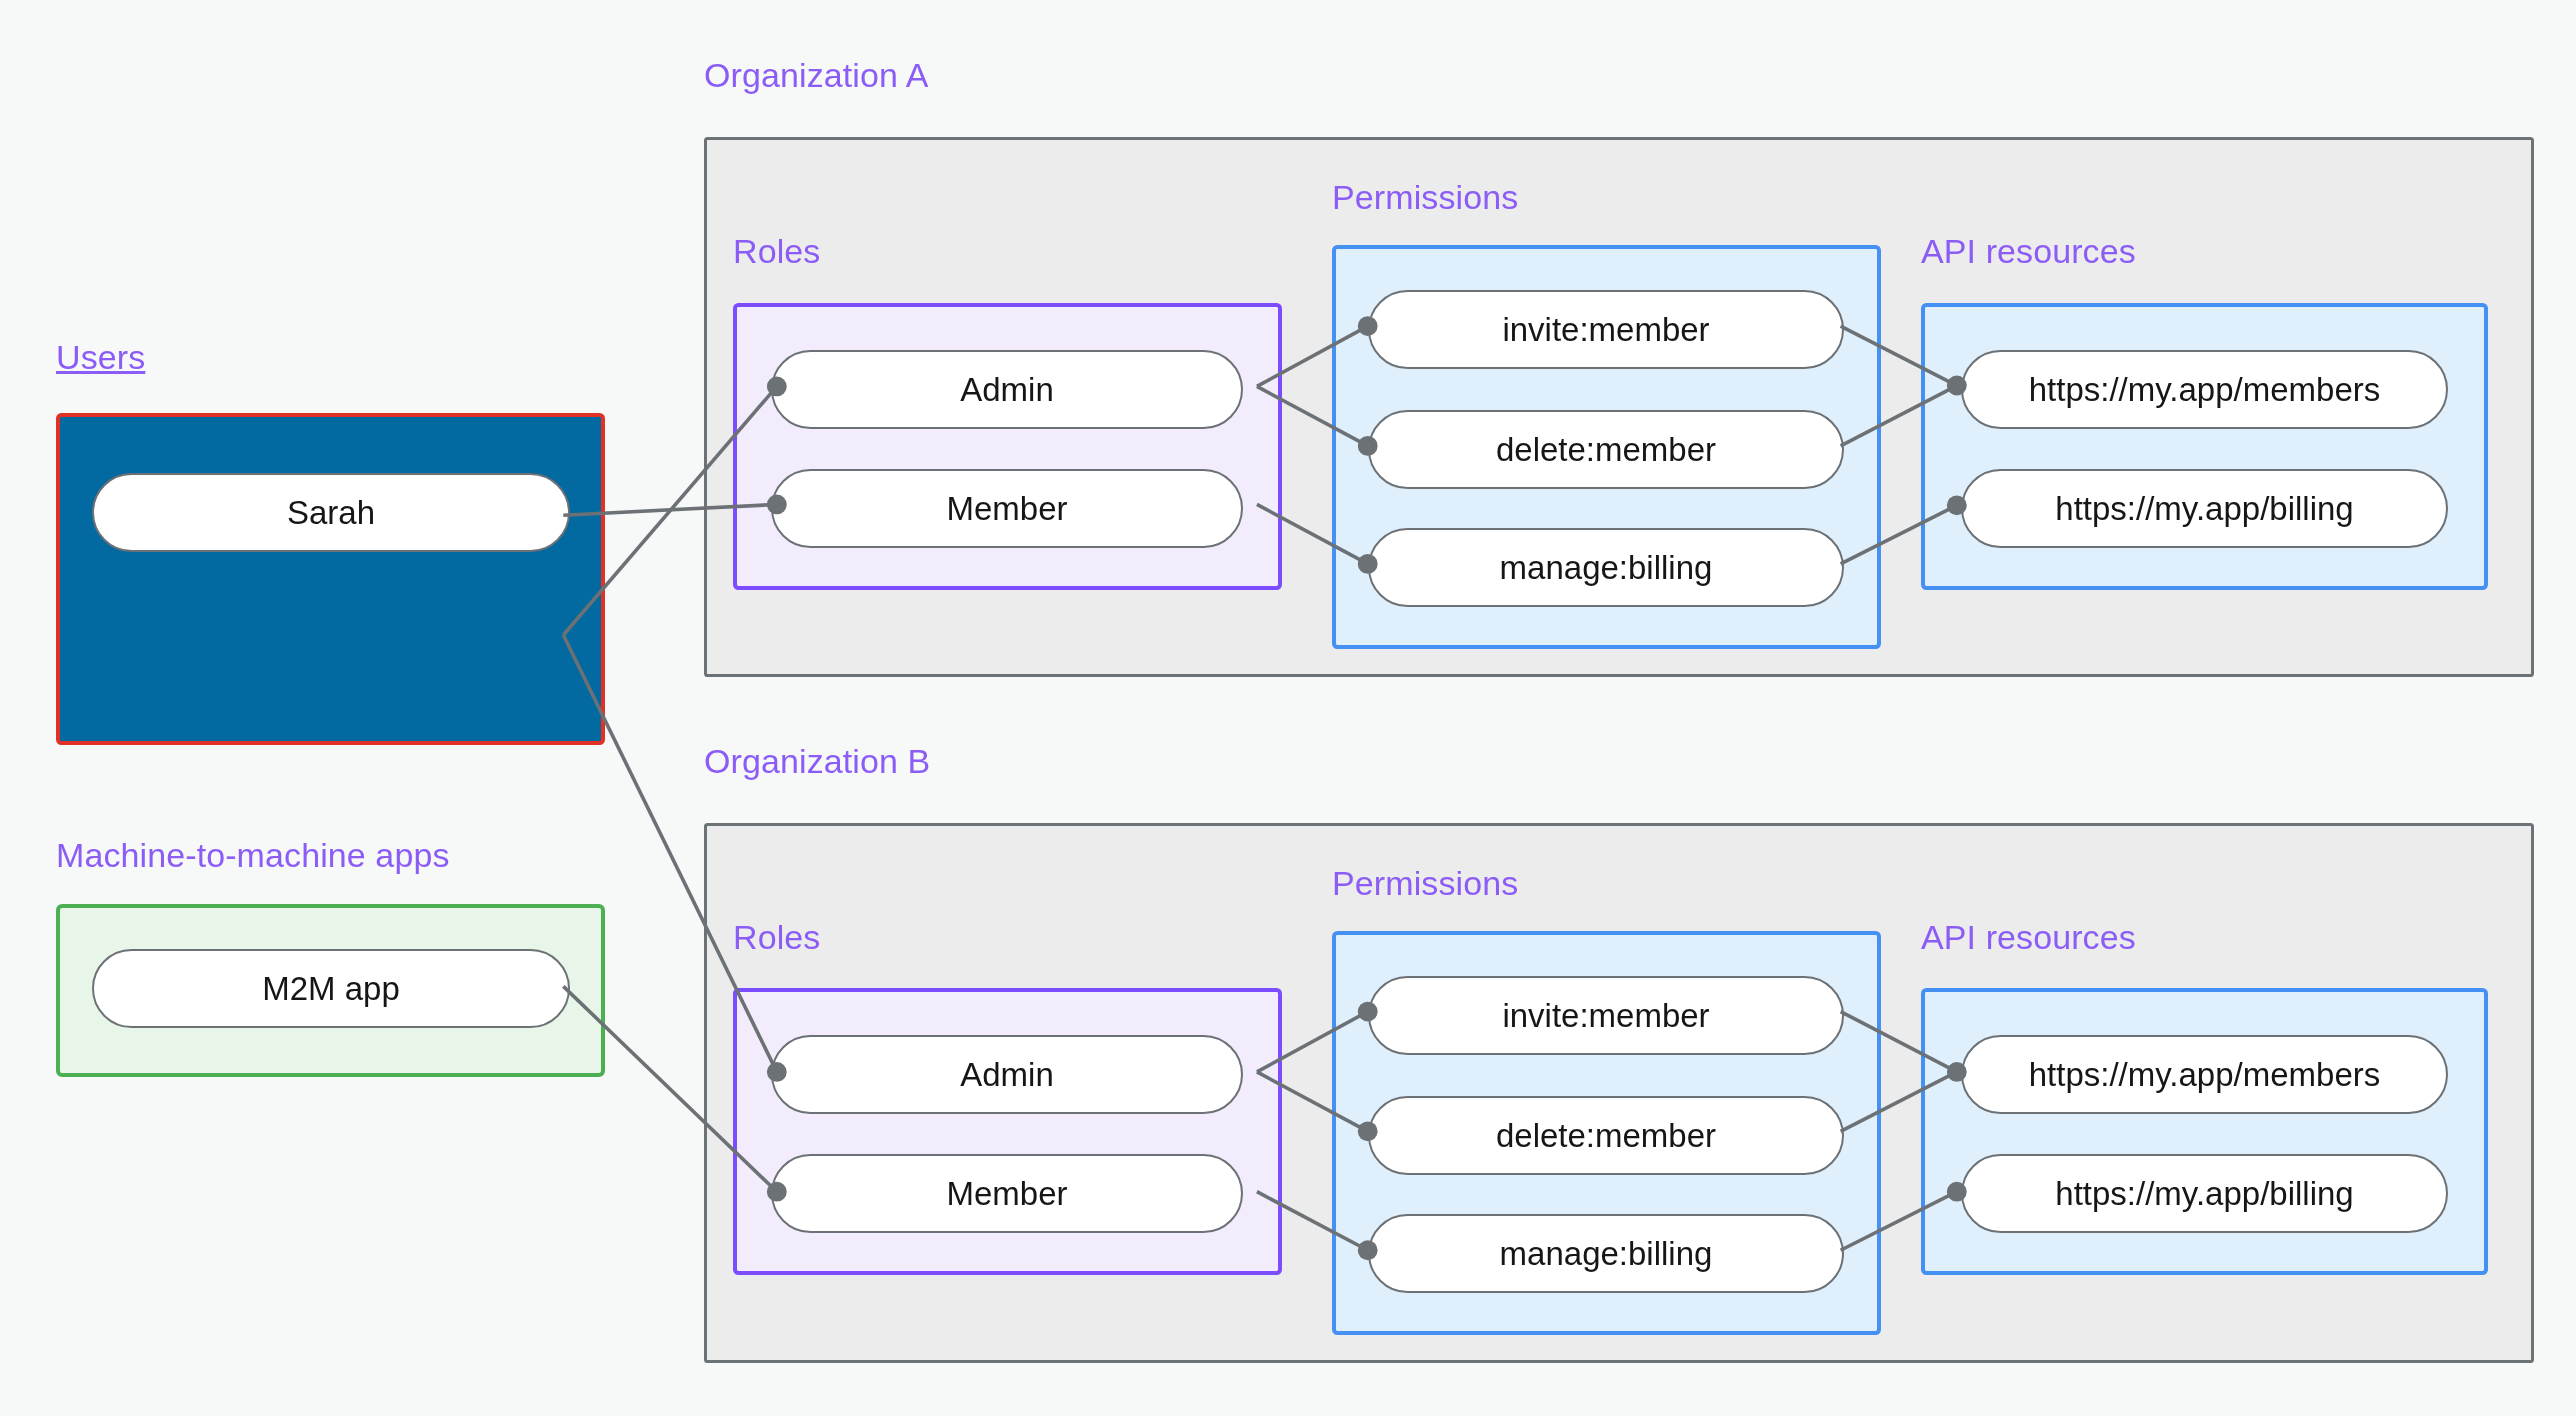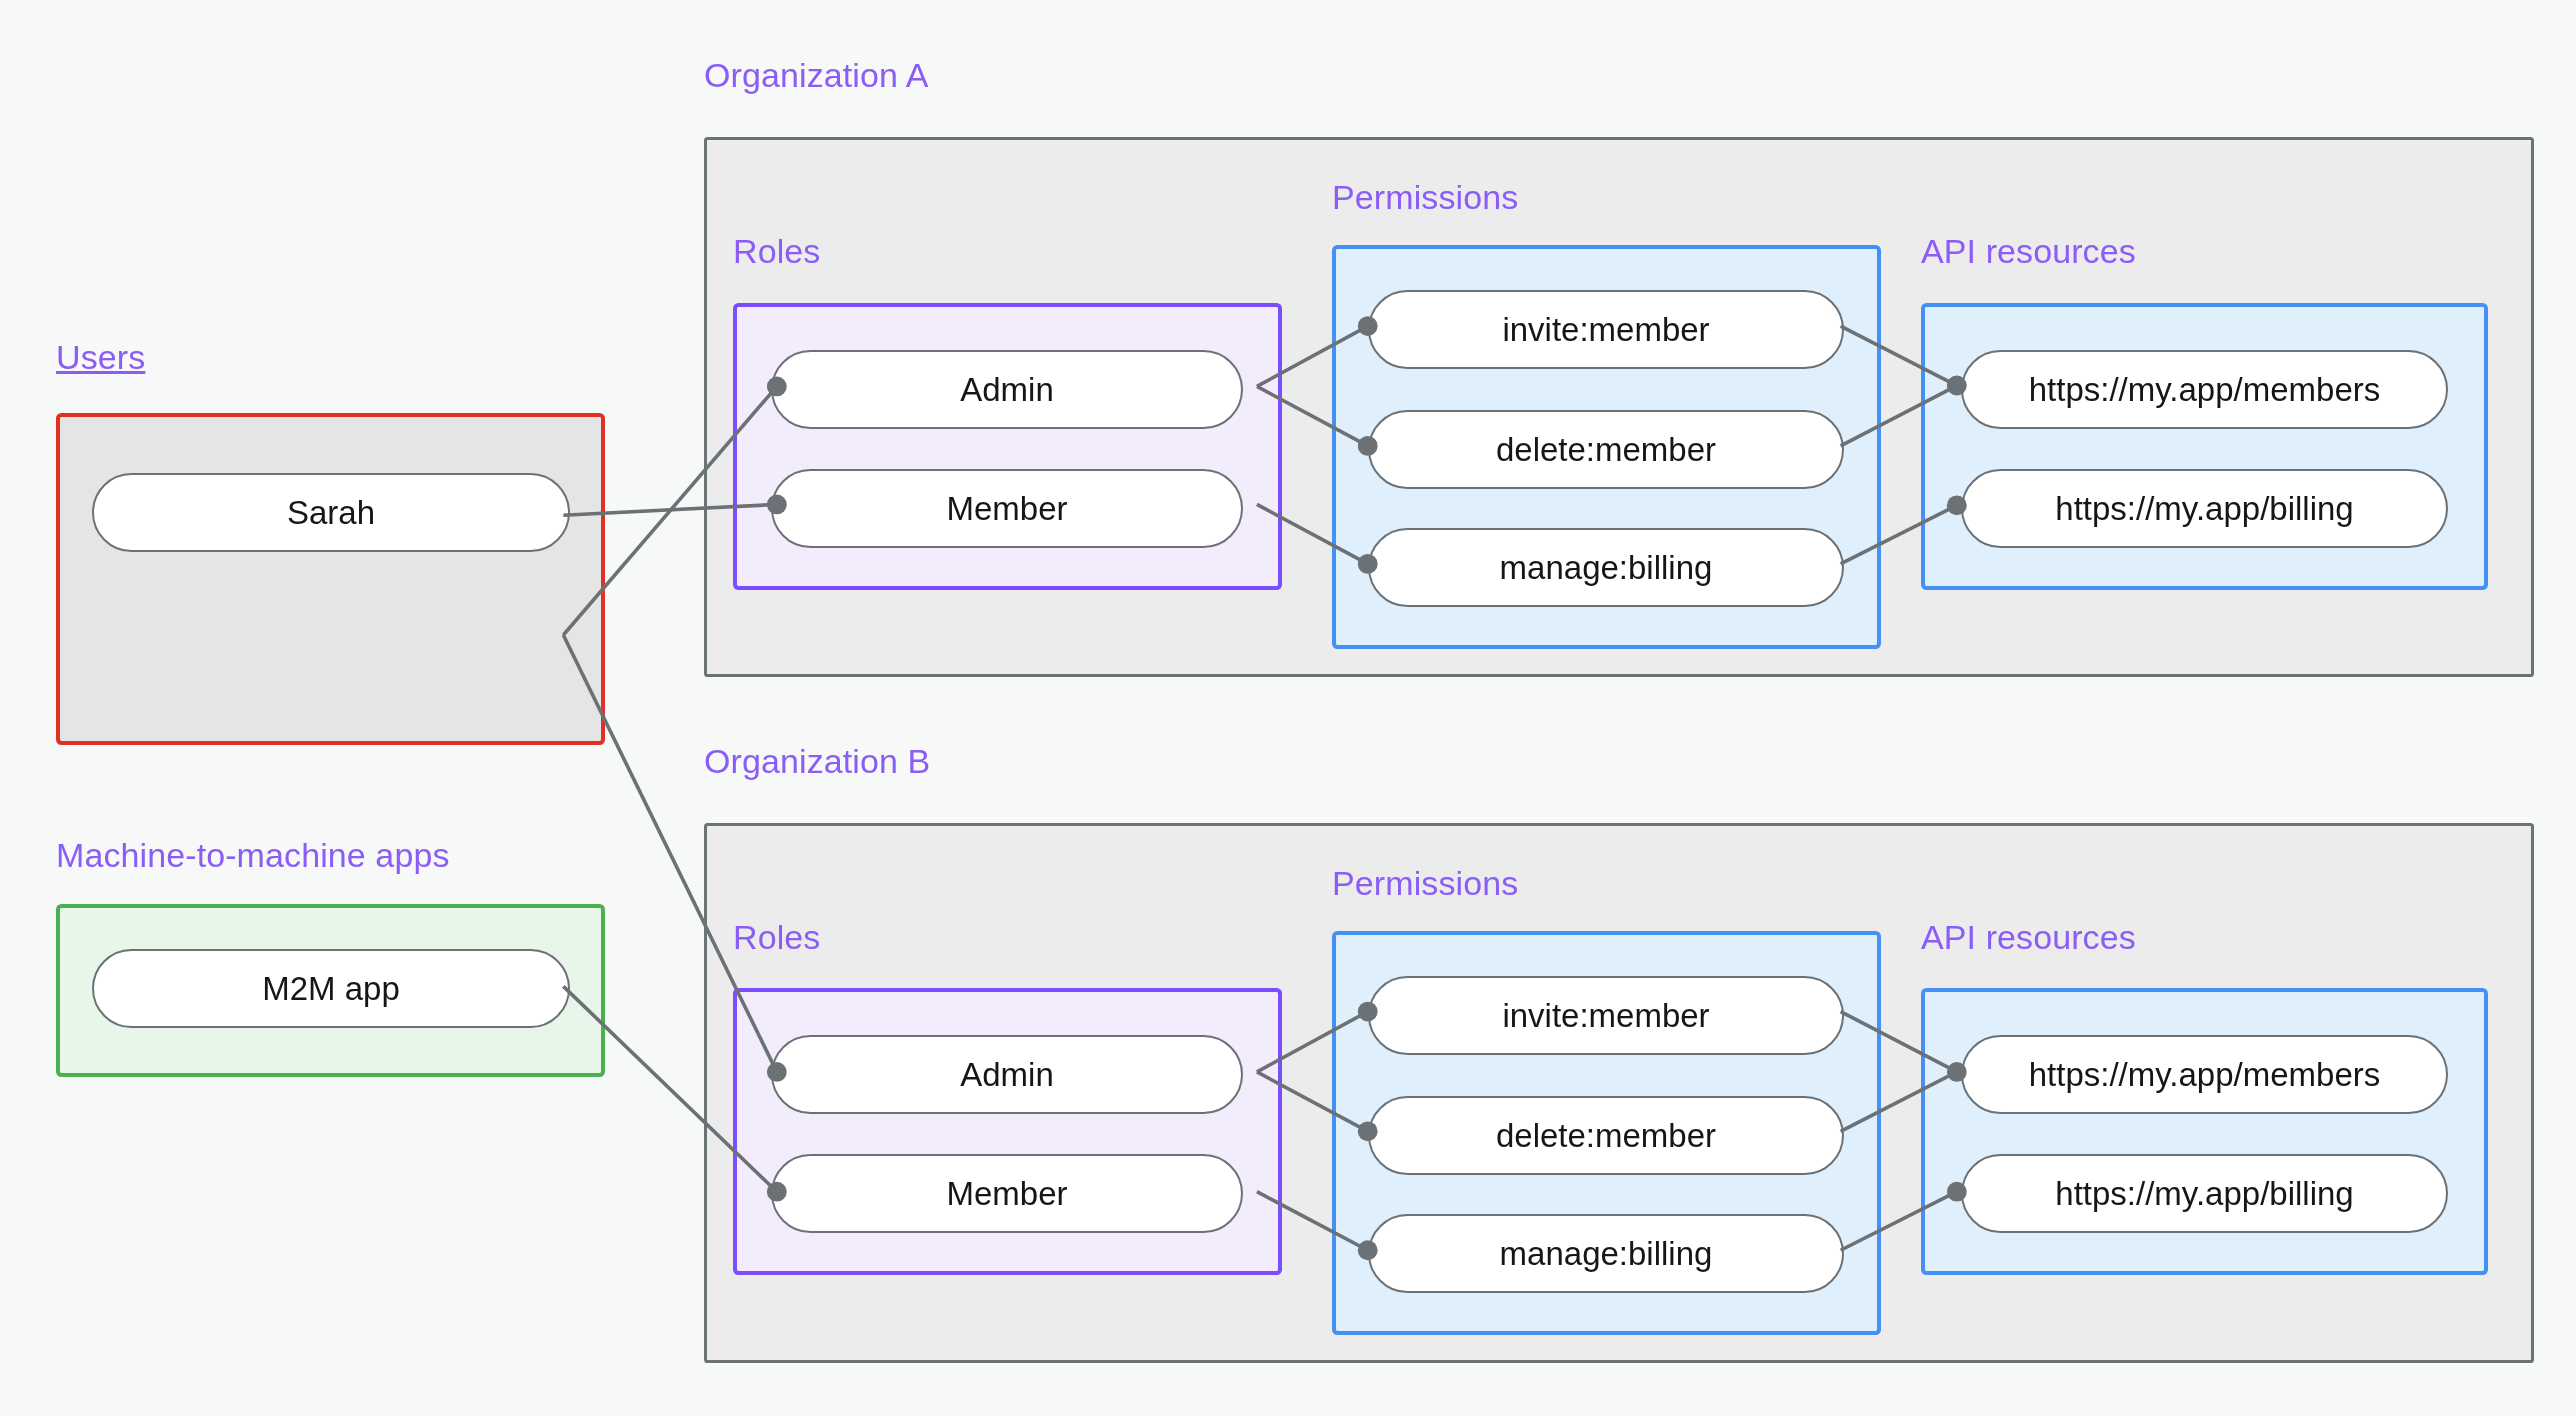--- a/index.html
+++ b/index.html
@@ -39,21 +39,21 @@
     border: 3.6px solid #6c7377;
     border-radius: 3.6px;
     z-index: 1;
   }
   .zone {
     position: absolute;
     border-radius: 5.4px;
     z-index: 2;
     text-decoration: underline;
   }
-  .zone.red   { background: #e5e5e5; border: 4.5px solid #e03127; }
+  .zone.red   { background: #0369a1; border: 4.5px solid #e03127; }
   .zone.green { background: #e7f6e9; border: 4.5px solid #4caf52; }
   .zone.purple{ background: #f3ecfd; border: 4.5px solid #7c4dff; }
   .zone.blue  { background: #dfeffc; border: 4.5px solid #4590f3; }
   .pill {
     position: absolute;
     background: #ffffff;
     border: 2.7px solid #6b7175;
     border-radius: 900px;
     display: flex;
     align-items: center;
@@ -121,21 +121,21 @@
   </svg>
 
   <div class="grp-label" style="left:56px; top:338px;text-decoration:underline;">Users</div>
 
   <div class="zone red" style="left:56px; top:413px; width:541px; height:324px;">
     <div class="pill" style="left:32px; top:56px; width:478px; height:79px;">Sarah</div>
   </div>
 
   <div class="grp-label" style="left:56px; top:836px;">Machine-to-machine apps</div>
 
-  <div class="zone green" style="left:56px; top:904px; width:541px; height:165px;">
+  <div class="zone green" style="left:56px; top:904px; width:541px; height:165px;border-radius:6px;">
     <div class="pill" style="left:32px; top:41px; width:478px; height:79px;">M2M app</div>
   </div>
 
   <div class="grp-label" style="left:704px; top:56px;">Organization A</div>
 
   <div class="org-box" style="left:704px; top:137px; width:1824px; height:534px;"></div>
 
   <div class="grp-label" style="left:733px; top:232px;">Roles</div>
 
   <div class="zone purple" style="left:733px; top:303px; width:541px; height:279px;">

